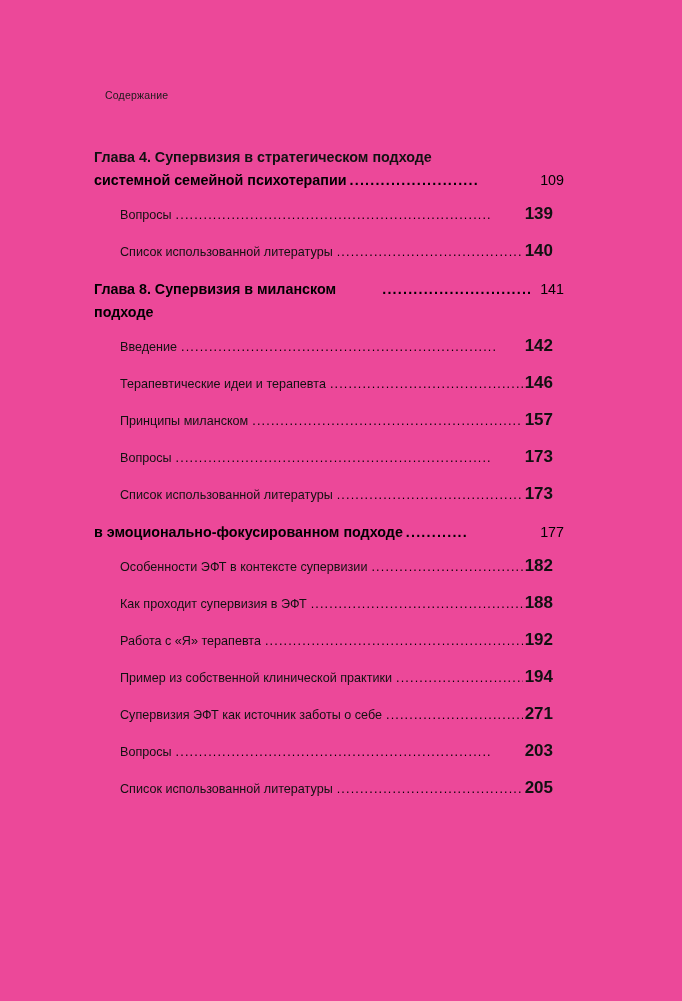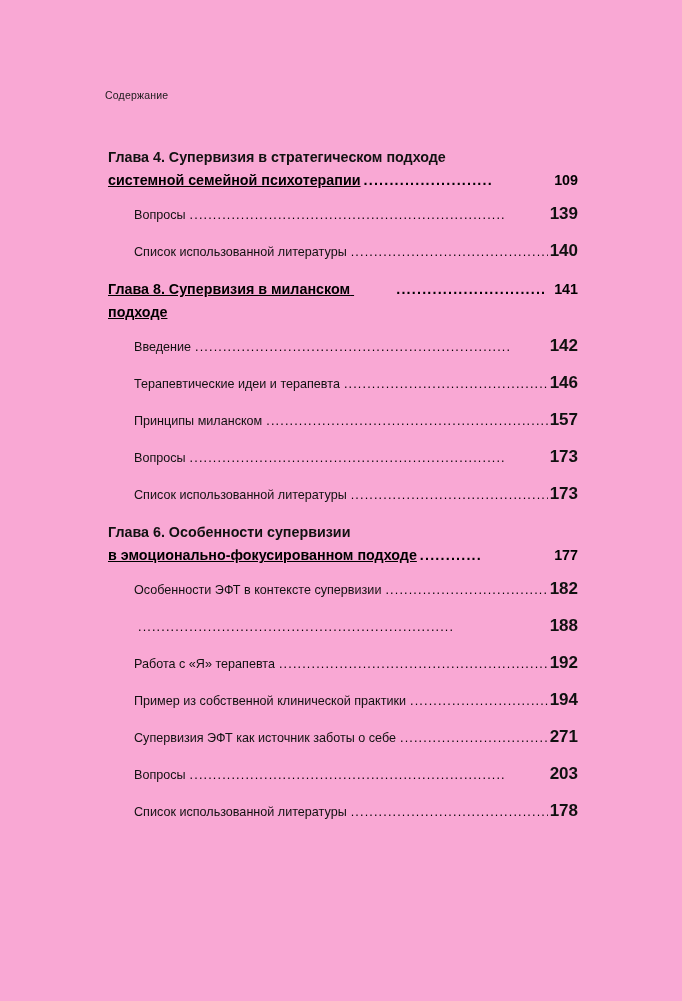--- a/index.html
+++ b/index.html
@@ -13,81 +13,80 @@
     font-family: "Liberation Sans", sans-serif;
     color: #111111;
     position: relative;
     overflow: hidden;
   }
   .page {
     position: absolute;
     left: 0; top: 0;
     width: 682px;
     height: 1001px;
-    background: #f9a8d4;
+    background: #ec4899;
   }
   .running-head {
     position: absolute;
     left: 105px;
     top: 89px;
     font-size: 10.5px;
     letter-spacing: 0.2px;
     color: #1a1a1a;
   }
   .toc {
     position: absolute;
-    left: 108px;
+    left: 94px;
     top: 146px;
     width: 470px;
   }
   
   .chapter {
     margin: 0 0 4px 0;
     padding: 0;
   }
   .chapter .line {
     display: flex;
     align-items: baseline;
     font-size: 14.3px;
     font-weight: bold;
     line-height: 23px;
     color: #000000;
   }
   .chapter .title {
     white-space: pre-wrap;
-    text-decoration: underline;
   }
   .chapter .leaders {
     flex: 1 1 auto;
     overflow: hidden;
     white-space: nowrap;
     font-weight: bold;
     letter-spacing: 1.2px;
     margin: 0 2px 0 3px;
     color: #000000;
   }
   .chapter .pageno {
-    font-weight: bold;
+    font-weight: normal;
     font-size: 14.3px;
     text-align: right;
     flex: 0 0 auto;
     min-width: 30px;
   }
   
   .chapter .line1 {
     display: block;
     font-size: 14.3px;
     font-weight: bold;
     line-height: 23px;
   }
   
   .section {
     display: flex;
     align-items: baseline;
-    margin: 0 0 0 26px;
+    margin: 0 11px 0 26px;
     padding: 9px 0 9px 0;
     font-size: 12.6px;
     line-height: 18px;
   }
   .section .title {
     white-space: nowrap;
   }
   .section .leaders {
     flex: 1 1 auto;
     overflow: hidden;
@@ -172,35 +171,35 @@
 
     <div class="section">
       <span class="title">Список использованной литературы</span>
       <span class="leaders">....................................................................</span>
       <span class="pageno">173</span>
     </div>
 
     <div class="spacer-sm"></div>
 
     <div class="chapter">
-      <span class="line1">Глава 6. Особенности супервизии</span>
       <div class="line">
         <span class="title">в эмоционально-фокусированном подходе</span>
         <span class="leaders">............</span>
         <span class="pageno">177</span>
       </div>
     </div>
 
     <div class="section">
       <span class="title">Особенности ЭФТ в контексте супервизии</span>
       <span class="leaders">....................................................................</span>
       <span class="pageno">182</span>
     </div>
 
     <div class="section">
+      <span class="title">Как проходит супервизия в ЭФТ</span>
       <span class="leaders">....................................................................</span>
       <span class="pageno">188</span>
     </div>
 
     <div class="section">
       <span class="title">Работа с «Я» терапевта</span>
       <span class="leaders">....................................................................</span>
       <span class="pageno">192</span>
     </div>
 
@@ -218,17 +217,17 @@
 
     <div class="section">
       <span class="title">Вопросы</span>
       <span class="leaders">....................................................................</span>
       <span class="pageno">203</span>
     </div>
 
     <div class="section">
       <span class="title">Список использованной литературы</span>
       <span class="leaders">....................................................................</span>
-      <span class="pageno">178</span>
+      <span class="pageno">205</span>
     </div>
 
   </div>
 </div>
 
 </body></html>

